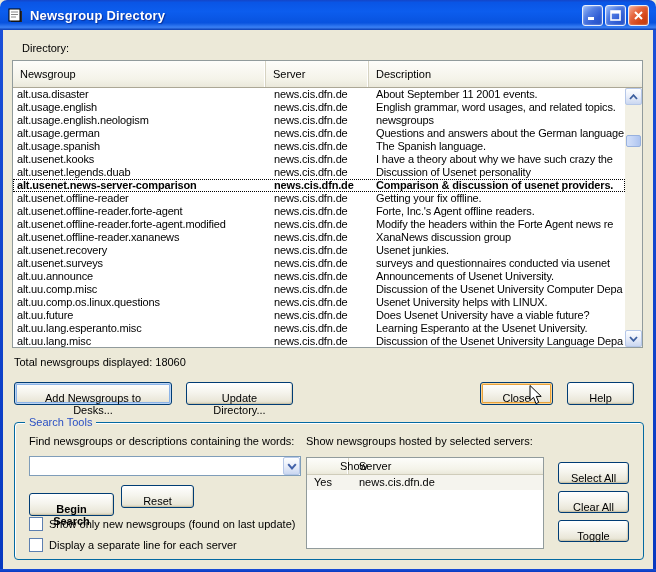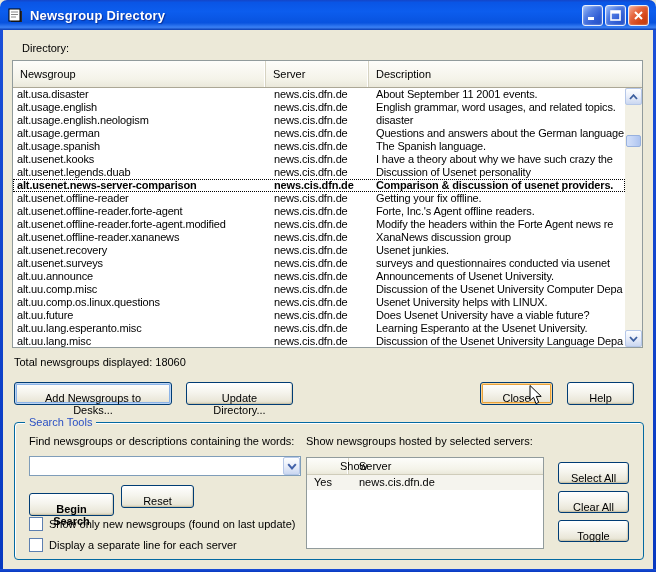--- a/index.html
+++ b/index.html
@@ -153,21 +153,21 @@
             <div class="lv-cell description">About September 11 2001 events.</div>
           </div>
           <div class="lv-row">
             <div class="lv-cell newsgroup">alt.usage.english</div>
             <div class="lv-cell server">news.cis.dfn.de</div>
             <div class="lv-cell description">English grammar, word usages, and related topics.</div>
           </div>
           <div class="lv-row">
             <div class="lv-cell newsgroup">alt.usage.english.neologism</div>
             <div class="lv-cell server">news.cis.dfn.de</div>
-            <div class="lv-cell description">disaster</div>
+            <div class="lv-cell description">newsgroups</div>
           </div>
           <div class="lv-row">
             <div class="lv-cell newsgroup">alt.usage.german</div>
             <div class="lv-cell server">news.cis.dfn.de</div>
             <div class="lv-cell description">Questions and answers about the German language</div>
           </div>
           <div class="lv-row">
             <div class="lv-cell newsgroup">alt.usage.spanish</div>
             <div class="lv-cell server">news.cis.dfn.de</div>
             <div class="lv-cell description">The Spanish language.</div>

